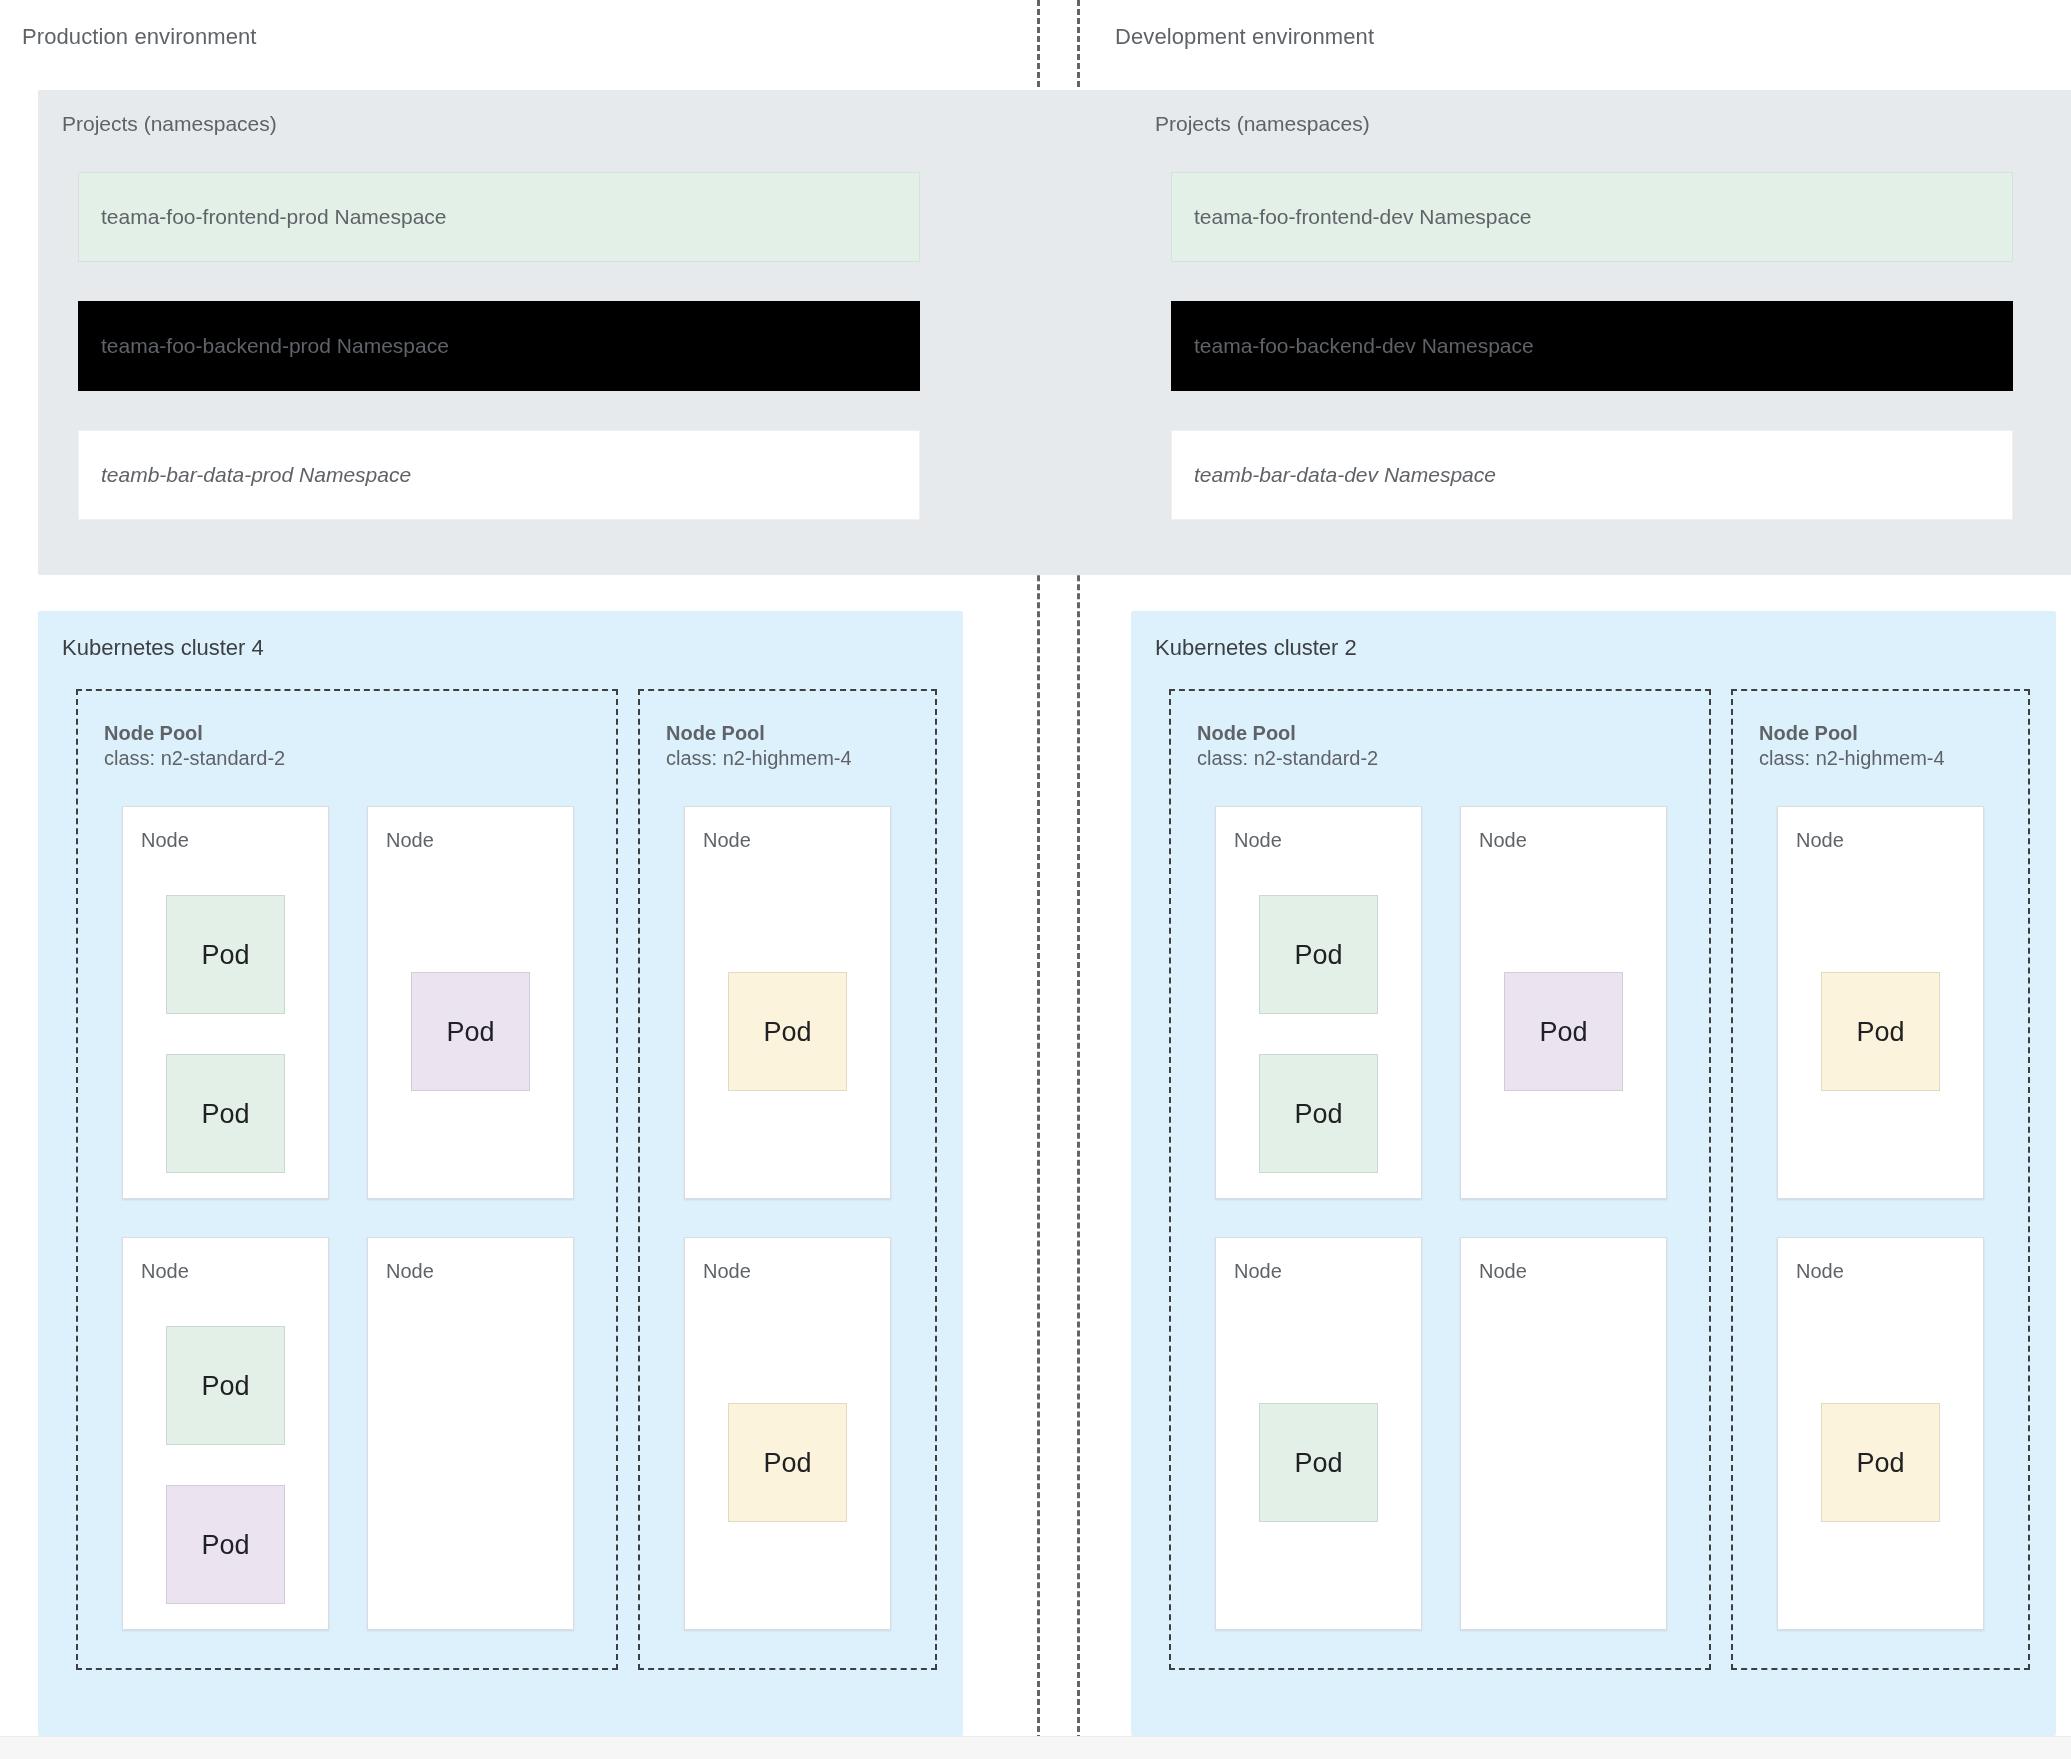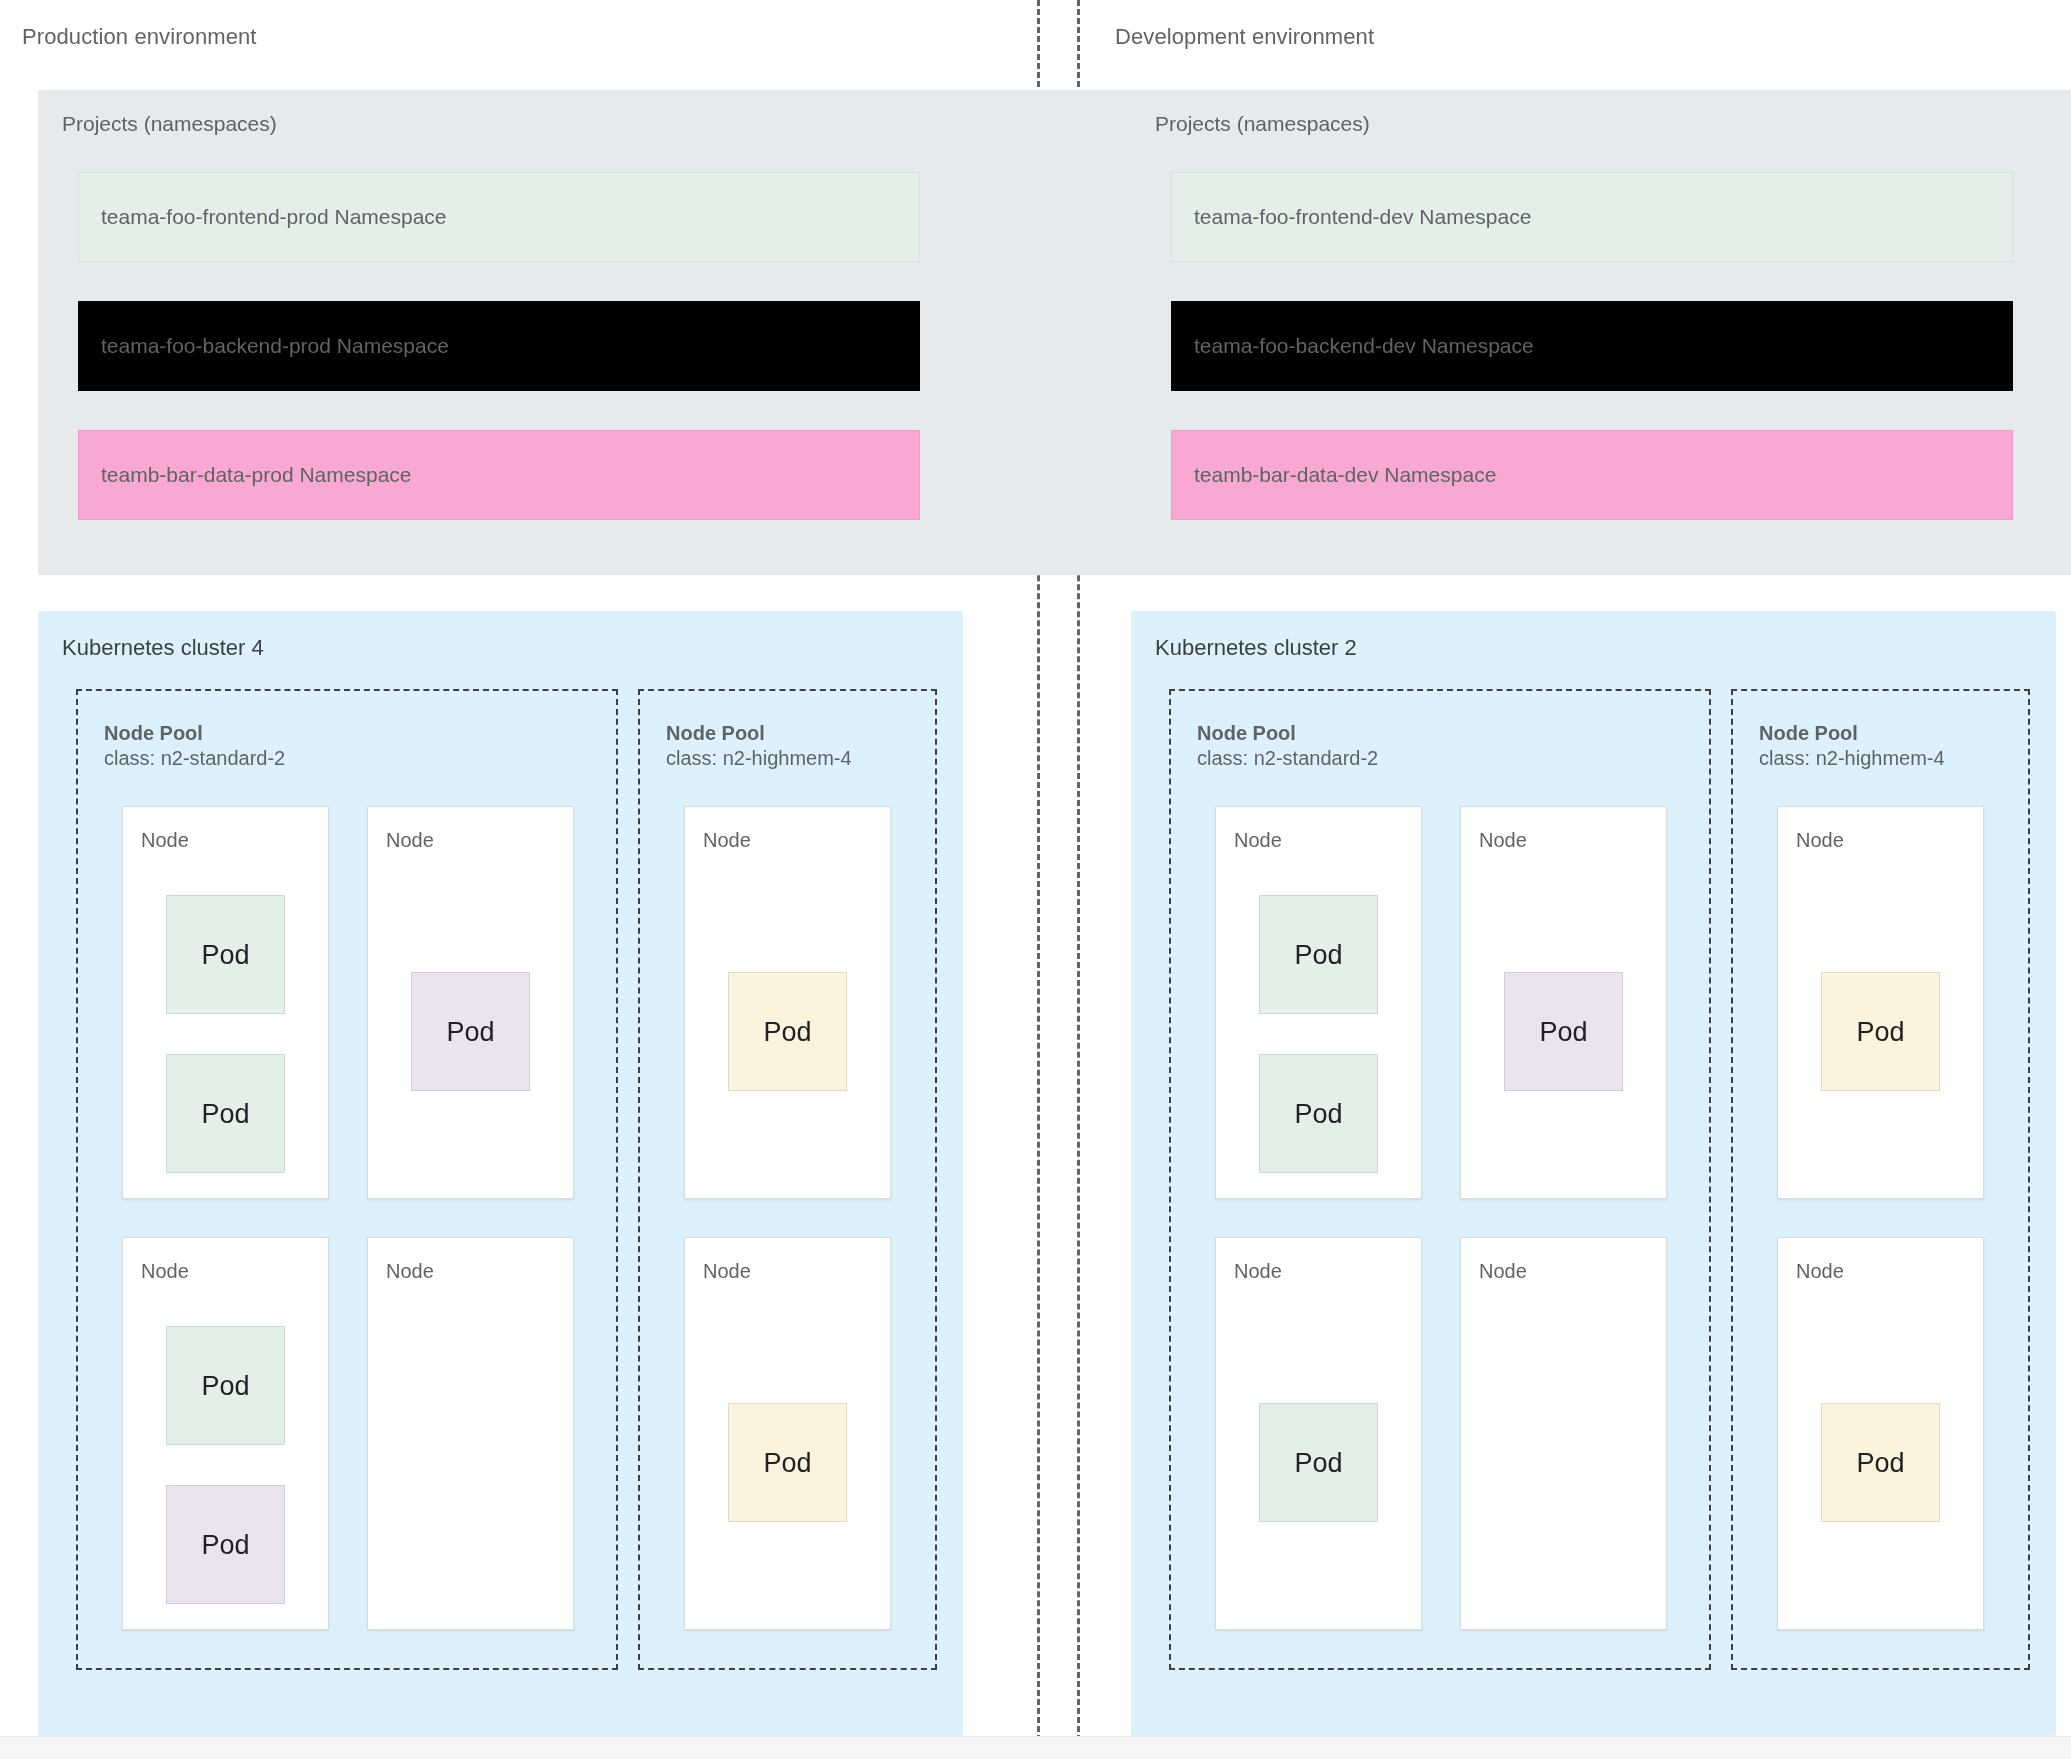--- a/index.html
+++ b/index.html
@@ -96,21 +96,21 @@
     left: 22px;
     top: 50%;
     transform: translateY(-50%);
     font-size: 21px;
     line-height: 24px;
     color: #5f6368;
     white-space: nowrap;
   }
   .ns-green  { background: #e3f0e8; }
   .ns-purple { background: #000000; }
-  .ns-yellow { background: #f9a8d4; }
+  .ns-yellow { background: #ffffff; font-style: italic; }
 
   
   .cluster-panel {
     position: absolute;
     left: 38px;
     top: 611px;
     width: 925px;
     height: 1125px;
     background: #ddf1fc;
     border-radius: 2px;

